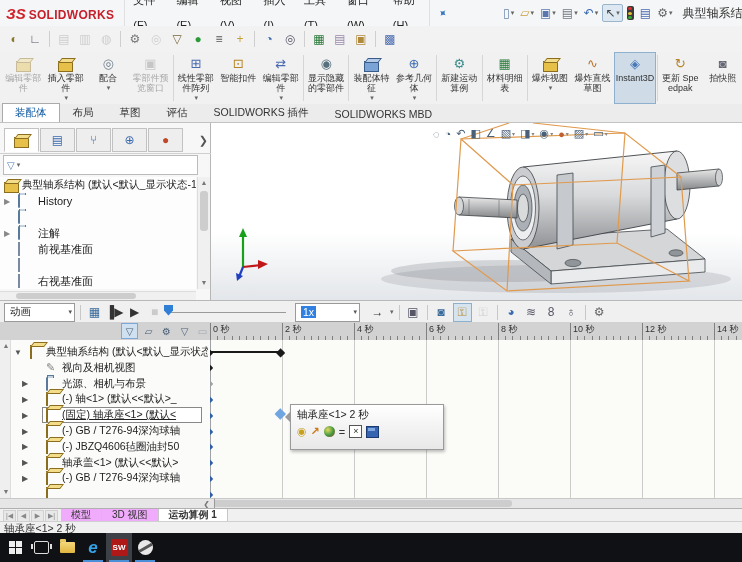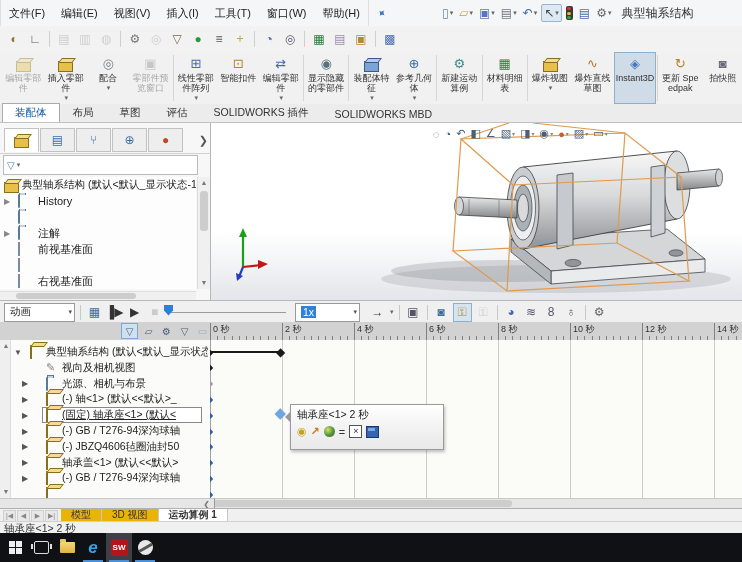--- a/index.html
+++ b/index.html
@@ -126,21 +126,21 @@
   .tt-title{font-size:10.5px;color:#222;margin-bottom:3px;white-space:nowrap;}
   .tt-icons{display:flex;align-items:center;gap:4px;font-size:11px;}
   .tt-globe{width:11px;height:11px;border-radius:50%;background:radial-gradient(circle at 35% 35%,#e8d860,#3f9a3f 55%,#b03020);}
   .tt-box{width:11px;height:11px;border:1px solid #555;background:#fff;font-size:9px;line-height:11px;text-align:center;color:#333;}
   .tt-cube{width:11px;height:10px;background:#3565b0;border:1px solid #1a3a70;position:relative;}
   .tt-cube::before{content:"";position:absolute;left:1px;top:1px;width:7px;height:3px;background:#7fa8e0;}
   
   .doctabs{left:0;top:508px;width:742px;height:13px;background:#f0f0f0;border-top:1px solid #b0b0b0;display:flex;align-items:stretch;}
   .nav-arrows{display:flex;align-items:center;gap:1px;padding:0 3px;}
   .nav-arrows span{font-size:7px;color:#888;border:1px solid #d0d0d0;background:#e8e8e8;width:11px;text-align:center;line-height:10px;}
-  .dtab{padding:0 10px;font-size:10px;line-height:12px;color:#333;border-right:1px solid #c6c6c6;background:#eab308;}
+  .dtab{padding:0 10px;font-size:10px;line-height:12px;color:#333;border-right:1px solid #c6c6c6;background:#f0abfc;}
   .dtab.active{background:#fff;font-weight:bold;}
   .statusbar{left:0;top:521px;width:742px;height:12px;background:#f0f0f0;border-top:1px solid #d0d0d0;
     font-size:10.5px;line-height:12px;padding-left:4px;color:#333;}
   .taskbar{left:0;top:533px;width:742px;height:29px;background:#101114;display:flex;align-items:stretch;padding-left:2px;}
   .tb-slot{width:26px;display:flex;align-items:center;justify-content:center;position:relative;}
   .tb-slot.open::after{content:"";position:absolute;left:3px;bottom:0;right:3px;height:2px;background:#4a90d9;}
   .tb-slot.current{background:#3d4047;}
   .win-logo{display:grid;grid-template-columns:6px 6px;grid-template-rows:6px 6px;gap:1px;}
   .win-logo i{background:#eee;display:block;}
   .taskview{width:13px;height:11px;border:1px solid #ddd;border-radius:2px;position:relative;background:transparent;}
@@ -153,20 +153,24 @@
     display:flex;align-items:center;justify-content:center;}
   .tb-media{width:15px;height:15px;border-radius:50%;background:#e8e8e8;position:relative;overflow:hidden;}
   .tb-media::before{content:"";position:absolute;left:-2px;top:6px;width:20px;height:3px;background:#555;transform:rotate(-30deg);}
 </style>
 </head>
 <body>
 
 <div class="app">
 
   <div class="abs titlebar">
+    <div class="logo">
+      <span class="logo-mark">ЗS</span>
+      <span class="logo-text">SOLIDWORKS</span>
+    </div>
     <div class="menubar">
         <span class="menu-item">文件(F)</span>
         <span class="menu-item">编辑(E)</span>
         <span class="menu-item">视图(V)</span>
         <span class="menu-item">插入(I)</span>
         <span class="menu-item">工具(T)</span>
         <span class="menu-item">窗口(W)</span>
         <span class="menu-item">帮助(H)</span>
       </div>
     <span class="pin">✦</span>

